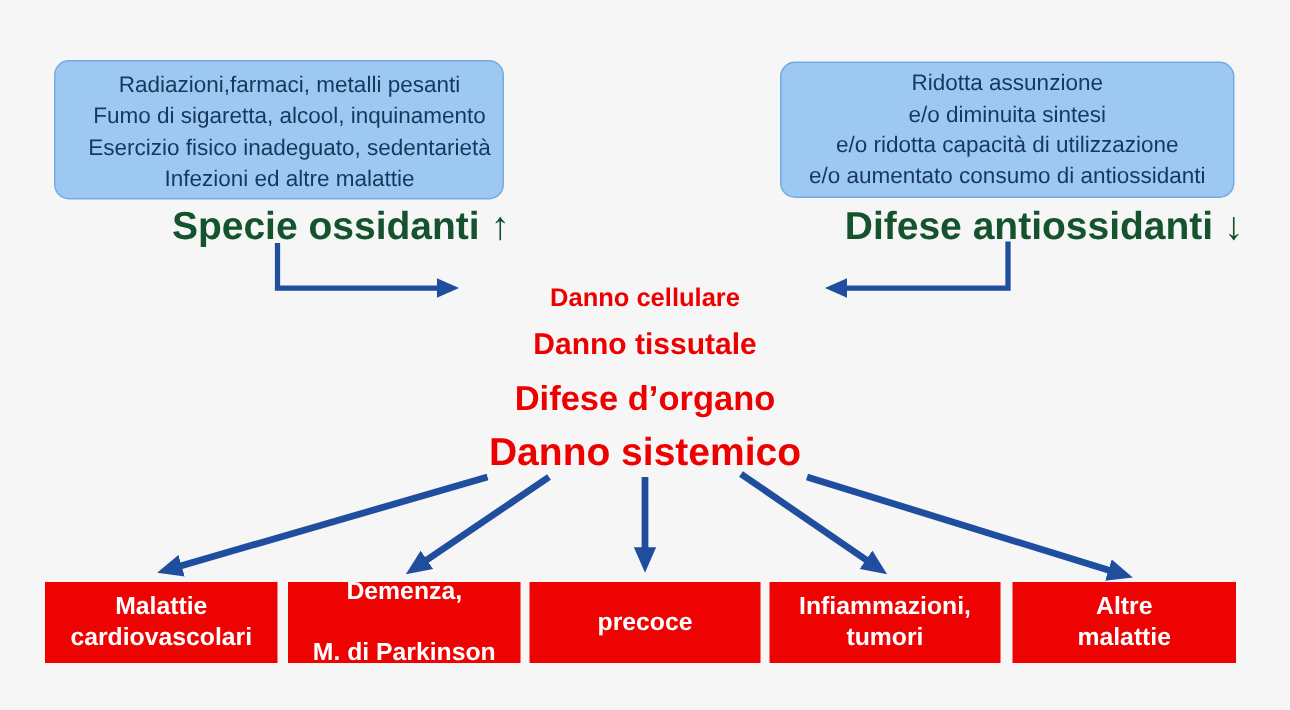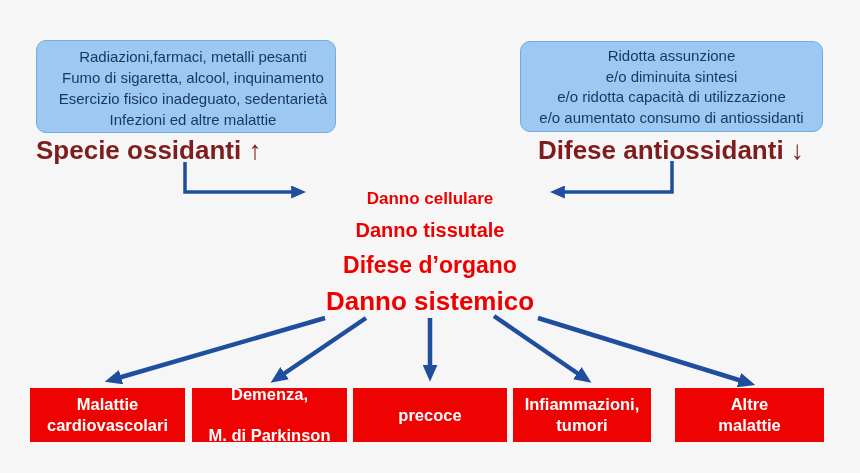--- a/index.html
+++ b/index.html
@@ -28,28 +28,28 @@
     font-size:15px;
     line-height:21px;
     padding-top:5px;
     box-sizing:border-box;
   }
   .left-box{left:36px;top:40px;width:300px;height:93px;padding-left:14px;}
   .right-box{left:520px;top:41px;width:303px;height:91px;line-height:20.5px;padding-top:4px;}
   
   .bighead{
     position:absolute;
-    color:#7f1d1d;
+    color:#14532d;
     font-weight:bold;
     font-size:26px;
-    text-align:left;
+    text-align:right;
     white-space:nowrap;
   }
   .left-head{left:36px;top:135px;width:304px;}
-  .right-head{left:538px;top:135px;width:306px;}
+  .right-head{left:523px;top:135px;width:306px;}
   
   .cascade{
     position:absolute;left:0;right:0;
     text-align:center;
     color:#ee0000;
     font-weight:bold;
     white-space:nowrap;
   }
   .c1{top:189px;font-size:17px;}
   .c2{top:219px;font-size:20px;}
@@ -66,21 +66,21 @@
     line-height:21px;
     text-align:center;
     display:flex;
     flex-direction:column;
     justify-content:center;
     box-sizing:border-box;
   }
   .ob1{left:30px;width:155px;}
   .ob2{left:192px;width:155px;gap:20px;}
   .ob3{left:353px;width:154px;}
-  .ob4{left:513px;width:138px;}
+  .ob4{left:513px;width:154px;}
   .ob5{left:675px;width:149px;}
   .arrow-line{stroke:#1f4e9e;fill:none;}
   .thin{stroke-width:3.5px;}
   .thick{stroke-width:4.5px;}
 </style>
 </head>
 <body>
 
 <div class="stage">
 

